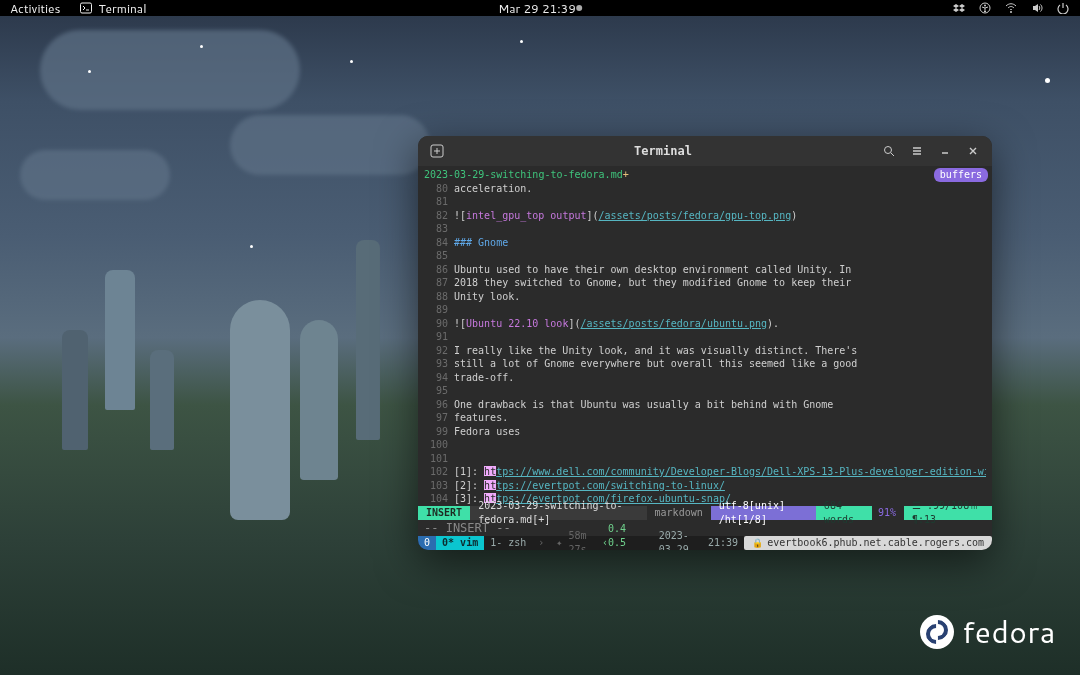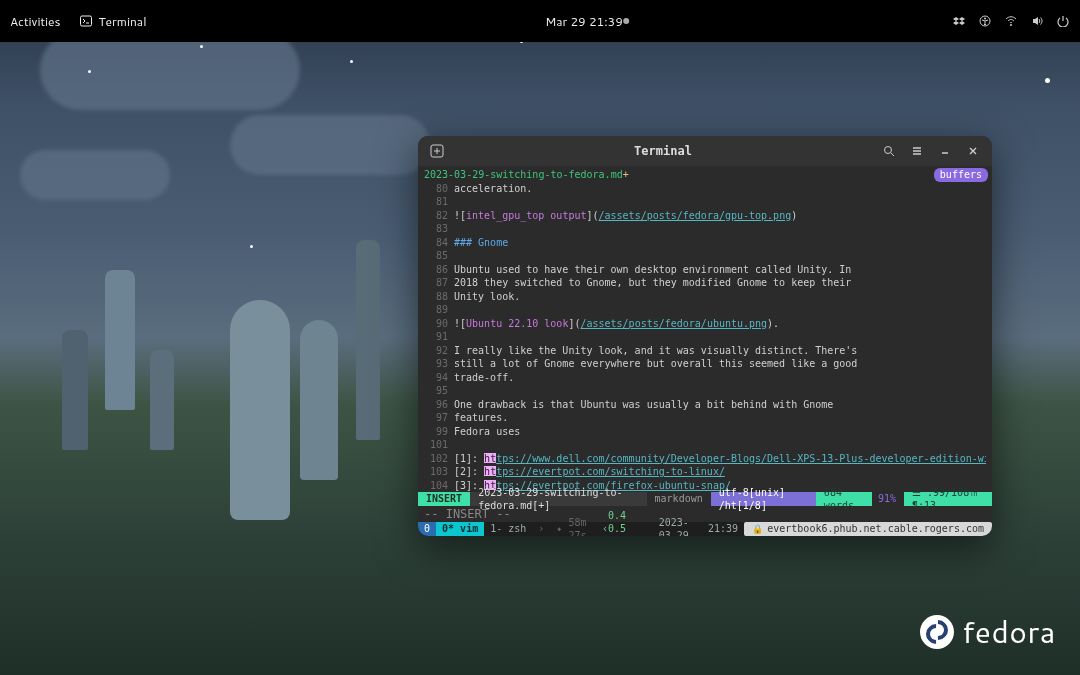--- a/index.html
+++ b/index.html
@@ -11,26 +11,26 @@
   color: #fff;
 }
 
 .bg-shape { position: absolute; border-radius: 50%; }
 .cloud { background: #5e7186; opacity: 0.7; filter: blur(2px);}
 .star { width: 3px; height: 3px; background: #fff; border-radius: 50%; position: absolute; }
 .tower { position: absolute; background: #6d8494; border-radius: 8px 8px 2px 2px; }
 
 
 .topbar {
-  position: absolute; top: 0; left: 0; right: 0; height: 42px;
+  position: absolute; top: 0; left: 0; right: 0; height: 16px;
   background: #000; display: flex; align-items: center;
   font-size: 12px; color: #eee; padding: 0 10px;
 }
 .topbar .left { display: flex; gap: 18px; align-items: center;}
-.topbar .center { position: absolute; left: 50%; transform: translateX(-50%); display:flex; align-items:center; gap:0;margin-left:47px;}
+.topbar .center { position: absolute; left: 50%; transform: translateX(-50%); display:flex; align-items:center; gap:0;}
 .topbar .right { margin-left: auto; display: flex; gap: 12px; align-items: center;}
 .topbar .appbtn { display:flex; align-items:center; gap:6px; }
 .tb-icon { width:14px; height:14px; display:inline-flex; align-items:center; justify-content:center; }
 .dot { width:6px; height:6px; border-radius:50%; background:#aaa; display:inline-block;}
 
 
 .term {
   position: absolute; left: 418px; top: 136px; width: 574px;
   background: #2b2b2b; border-radius: 10px;
   box-shadow: 0 12px 40px rgba(0,0,0,0.55);
@@ -239,20 +239,21 @@
         <div class="codeline"><span class="ln">89</span><span class="txt"></span></div>
         <div class="codeline"><span class="ln">90</span><span class="txt">![<span class="hl-img">Ubuntu 22.10 look</span>](<span class="hl-link">/assets/posts/fedora/ubuntu.png</span>).</span></div>
         <div class="codeline"><span class="ln">91</span><span class="txt"></span></div>
         <div class="codeline"><span class="ln">92</span><span class="txt">I really like the Unity look, and it was visually distinct. There's</span></div>
         <div class="codeline"><span class="ln">93</span><span class="txt">still a lot of Gnome everywhere but overall this seemed like a good</span></div>
         <div class="codeline"><span class="ln">94</span><span class="txt">trade-off.</span></div>
         <div class="codeline"><span class="ln">95</span><span class="txt"></span></div>
         <div class="codeline"><span class="ln">96</span><span class="txt">One drawback is that Ubuntu was usually a bit behind with Gnome</span></div>
         <div class="codeline"><span class="ln">97</span><span class="txt">features.</span></div>
         <div class="codeline"><span class="ln">99</span><span class="txt">Fedora uses</span></div>
+        <div class="codeline"><span class="ln">100</span><span class="txt"></span></div>
         <div class="codeline"><span class="ln">101</span><span class="txt"></span></div>
         <div class="codeline"><span class="ln">102</span><span class="txt">[1]: <span class="hl-sel">ht</span><span class="hl-url">tps://www.dell.com/community/Developer-Blogs/Dell-XPS-13-Plus-developer-edition-with-Ubuntu-22-04-LTS-pre/ba-p/8255</span></span></div>
         <div class="codeline"><span class="ln">103</span><span class="txt">[2]: <span class="hl-sel">ht</span><span class="hl-url">tps://evertpot.com/switching-to-linux/</span></span></div>
         <div class="codeline"><span class="ln">104</span><span class="txt">[3]: <span class="hl-sel">ht</span><span class="hl-url">tps://evertpot.com/firefox-ubuntu-snap/</span></span></div>
       </div>
 
     <div class="statusline">
       <span class="sl-seg sl-insert">INSERT</span>
       <span class="sl-seg sl-file">2023-03-29-switching-to-fedora.md[+]</span>
       <span class="sl-seg sl-ft">markdown</span>

